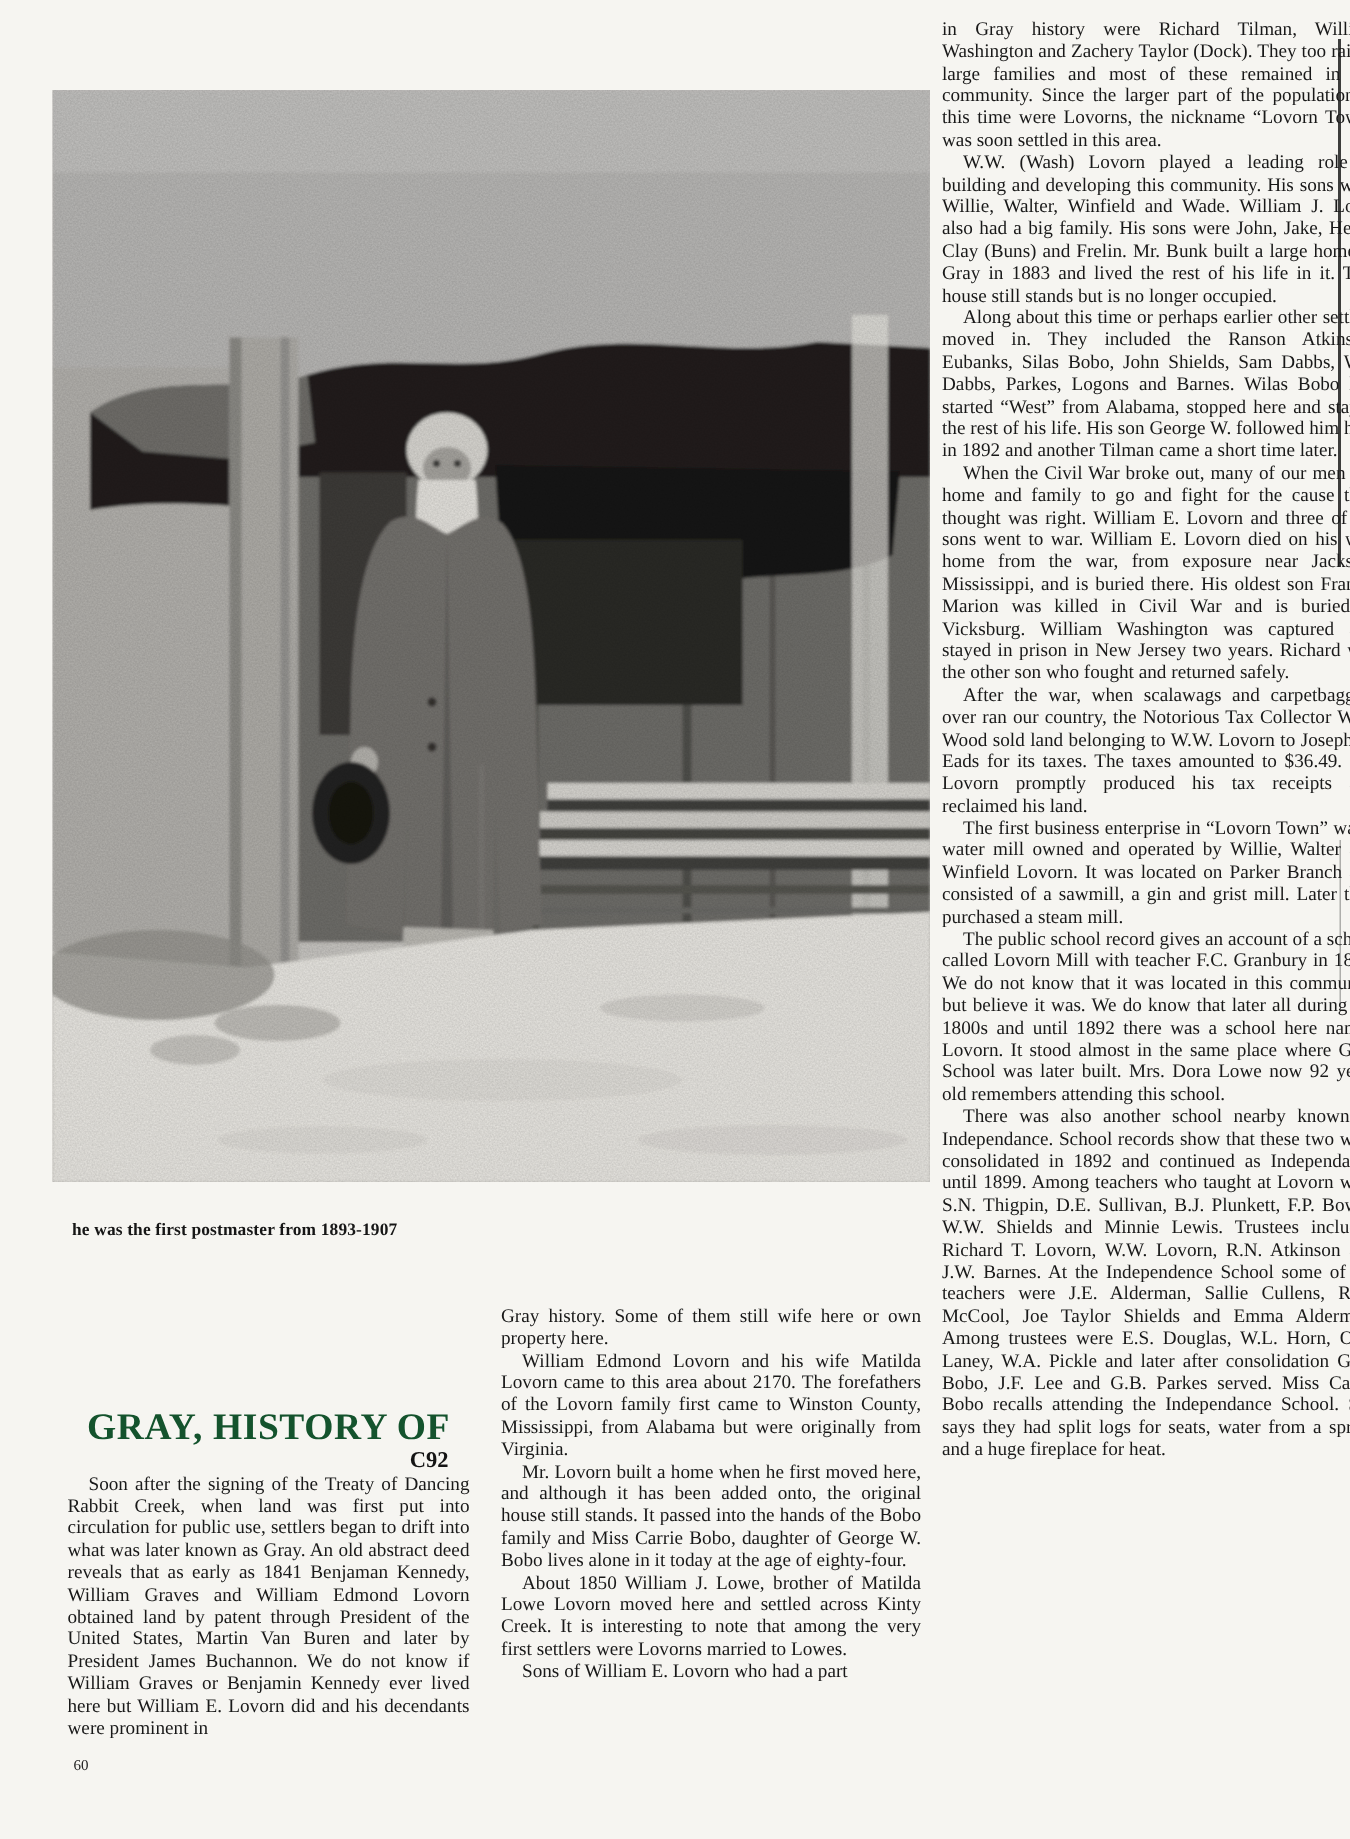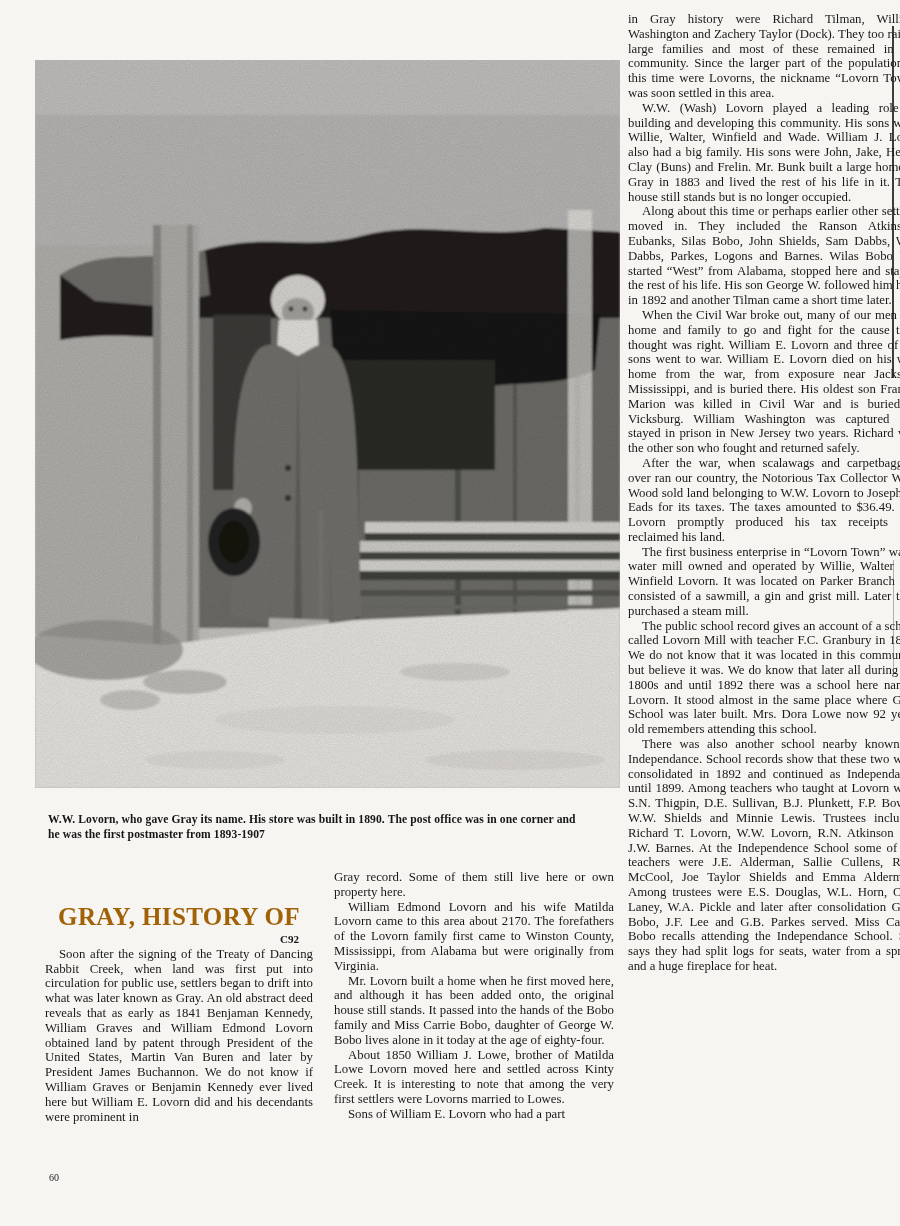--- a/index.html
+++ b/index.html
@@ -24,24 +24,24 @@
   }
 
   
   .col{position:absolute;text-align:justify;font-size:12.8px;line-height:14.8px;color:#191919;}
   .col p{margin:0;}
   .col p.indent{text-indent:14px;}
 
   .col-left{left:45px;top:903px;width:268px;}
   .article-title{
     font-size:25px;font-weight:bold;letter-spacing:.4px;
-    text-align:center;line-height:27px;color:#a16207;
+    text-align:center;line-height:27px;color:#14532d;margin-top:35px;
   }
   .article-code{
-    text-align:right;font-weight:bold;font-size:11px;
+    text-align:right;font-weight:bold;font-size:15px;
     padding-right:14px;margin-top:2px;color:#141414;
   }
   .col-left .body-start{}
 
   .col-mid{left:334px;top:870px;width:280px;}
 
   .right-clip{position:absolute;left:628px;top:12px;width:272px;height:1205px;overflow:hidden;}
   .col-right{width:290px;}
 
   .page-number{position:absolute;left:49px;top:1172px;font-size:10px;color:#222;}
@@ -133,32 +133,31 @@
         <ellipse cx="420" cy="612" rx="55" ry="9" fill="#cfcdc8" opacity="0.8"></ellipse>
         <ellipse cx="300" cy="660" rx="120" ry="14" fill="#dddbd6" opacity="0.8"></ellipse>
         <ellipse cx="480" cy="700" rx="90" ry="10" fill="#d8d6d1" opacity="0.7"></ellipse>
         <ellipse cx="180" cy="700" rx="70" ry="9" fill="#dcdad5" opacity="0.8"></ellipse>
       </g>
       <rect width="585" height="728" filter="url(#grain)" opacity="0.16"></rect>
     </svg>
   </div>
 
   <div class="caption">
-    <div>W.W. Lovorn, who gave Gray its name. His store was built in 1890. The post office was in one corner and</div>
     <div>he was the first postmaster from 1893-1907</div>
   </div>
 
   <div class="col col-left">
     <div class="article-title">GRAY, HISTORY OF</div>
     <div class="article-code">C92</div>
     <p class="indent body-start">Soon after the signing of the Treaty of Dancing Rabbit Creek, when land was first put into circulation for public use, settlers began to drift into what was later known as Gray. An old abstract deed reveals that as early as 1841 Benjaman Kennedy, William Graves and William Edmond Lovorn obtained land by patent through President of the United States, Martin Van Buren and later by President James Buchannon. We do not know if William Graves or Benjamin Kennedy ever lived here but William E. Lovorn did and his decendants were prominent in</p>
   </div>
 
   <div class="col col-mid">
-    <p>Gray record. Some of them still live here or own property here.</p>
+    <p>Gray history. Some of them still wife here or own property here.</p>
     <p class="indent">William Edmond Lovorn and his wife Matilda Lovorn came to this area about 2170. The forefathers of the Lovorn family first came to Winston County, Mississippi, from Alabama but were originally from Virginia.</p>
     <p class="indent">Mr. Lovorn built a home when he first moved here, and although it has been added onto, the original house still stands. It passed into the hands of the Bobo family and Miss Carrie Bobo, daughter of George W. Bobo lives alone in it today at the age of eighty-four.</p>
     <p class="indent">About 1850 William J. Lowe, brother of Matilda Lowe Lovorn moved here and settled across Kinty Creek. It is interesting to note that among the very first settlers were Lovorns married to Lowes.</p>
     <p class="indent">Sons of William E. Lovorn who had a part</p>
   </div>
 
   <div class="right-clip">
     <div class="col col-right">
       <p>in Gray history were Richard Tilman, William Washington and Zachery Taylor (Dock). They too raised large families and most of these remained in the community. Since the larger part of the population at this time were Lovorns, the nickname “Lovorn Town” was soon settled in this area.</p>
       <p class="indent">W.W. (Wash) Lovorn played a leading role in building and developing this community. His sons were Willie, Walter, Winfield and Wade. William J. Lowe also had a big family. His sons were John, Jake, Henry Clay (Buns) and Frelin. Mr. Bunk built a large home in Gray in 1883 and lived the rest of his life in it. This house still stands but is no longer occupied.</p>

